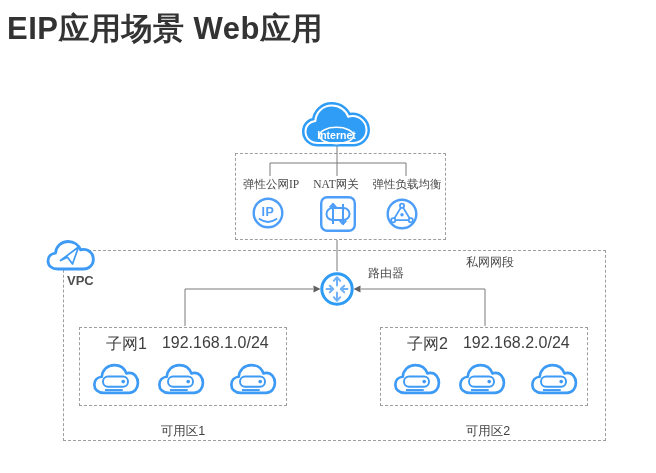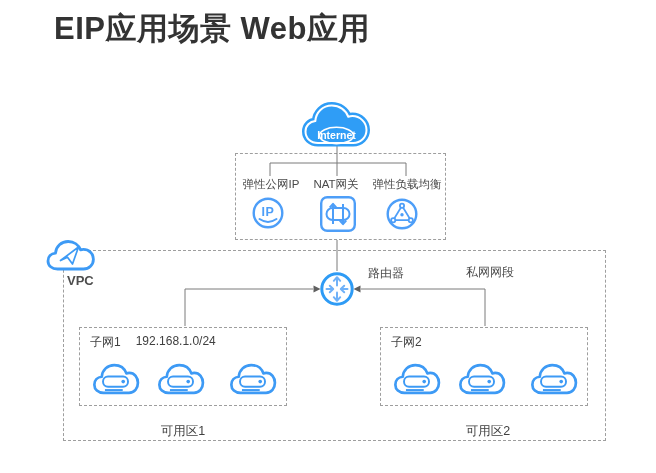--- a/index.html
+++ b/index.html
@@ -4,36 +4,35 @@
 <style>
   html,body{margin:0;padding:0;background:#fff;}
   .canvas{
     position:relative;width:656px;height:473px;background:#fff;overflow:hidden;
     font-family:"Liberation Sans","DejaVu Sans",sans-serif;
   }
   .title{
     position:absolute;left:7px;top:8px;
     font-size:31px;font-weight:700;color:#333;letter-spacing:0.5px;
     white-space:nowrap;
-    margin-left:47px;
   }
   .dashed-box{position:absolute;border:1px dashed #9e9e9e;box-sizing:border-box;background:transparent;}
   .services-box{left:235px;top:153px;width:211px;height:87px;}
   .vpc-box{left:63px;top:250px;width:543px;height:191px;}
   .subnet-box{width:208px;height:79px;}
   .subnet1-box{left:79px;top:327px;}
   .subnet2-box{left:380px;top:327px;}
   .svg-icon{position:absolute;display:block;}
   .overlay{position:absolute;left:0;top:0;pointer-events:none;}
   .lbl{position:absolute;color:#4d4d4d;white-space:nowrap;}
-  .svc-lbl{font-size:11.5px;transform:translateX(-50%);color:#4a4a4a;}
+  .svc-lbl{font-size:11.5px;transform:translateX(-50%);color:#4a4a4a;font-family:Liberation Serif, serif;}
   .vpc-lbl{left:67px;top:273px;font-size:13px;font-weight:bold;}
-  .seg-row{left:466px;top:254px;display:flex;gap:12px;font-size:12px;margin-top:10px;}
+  .seg-row{left:466px;top:254px;display:flex;gap:12px;font-size:12px;}
   .router-lbl{left:368px;top:265px;font-size:12px;}
-  .subnet-head{position:absolute;left:10px;top:6px;display:flex;gap:15px;font-size:12px;color:#404040;white-space:nowrap;}
+  .subnet-head{position:absolute;left:26px;top:6px;display:flex;gap:15px;font-size:16px;color:#404040;white-space:nowrap;}
   .az-lbl{font-size:12.5px;color:#404040;transform:translateX(-50%);top:410px;margin-top:13px;}
   .srv{position:absolute;top:28px;}
 </style>
 </head>
 <body>
 
 <div class="canvas">
 
   <div class="title">EIP应用场景 Web应用</div>
 
@@ -59,20 +58,21 @@
     <svg class="srv" style="left:148px" width="50" height="45" viewBox="0 0 52 46">
       <path d="M13 38 C 7.3 38 3.5 34.4 3.5 29.4 C 3.5 24.9 6.6 21.6 11.2 21.2 C 11.7 14.2 17.1 9 24.2 9 C 30.2 9 35 12.5 36.8 17.7 C 37.7 17.4 38.8 17.2 39.7 17.2 C 45.3 17.2 48.8 21.8 48.8 27.5 C 48.8 33.3 45.2 38 39.5 38 Z" fill="#fff" stroke="#3D9AF5" stroke-width="2.8" stroke-linejoin="round"></path>
       <rect x="12.5" y="21" width="26" height="10.5" rx="5.2" fill="#fff" stroke="#3D9AF5" stroke-width="2"></rect>
       <circle cx="33.5" cy="26.2" r="1.9" fill="#3D9AF5"></circle>
       <line x1="14.5" y1="35" x2="33" y2="35" stroke="#3D9AF5" stroke-width="2"></line>
     </svg>
   </div>
   <div class="dashed-box subnet-box subnet2-box">
     <div class="subnet-head">
       <span>子网2</span>
+      <span>192.168.2.0/24</span>
     </div>
     <svg class="srv" style="left:11px" width="50" height="45" viewBox="0 0 52 46">
       <path d="M13 38 C 7.3 38 3.5 34.4 3.5 29.4 C 3.5 24.9 6.6 21.6 11.2 21.2 C 11.7 14.2 17.1 9 24.2 9 C 30.2 9 35 12.5 36.8 17.7 C 37.7 17.4 38.8 17.2 39.7 17.2 C 45.3 17.2 48.8 21.8 48.8 27.5 C 48.8 33.3 45.2 38 39.5 38 Z" fill="#fff" stroke="#3D9AF5" stroke-width="2.8" stroke-linejoin="round"></path>
       <rect x="12.5" y="21" width="26" height="10.5" rx="5.2" fill="#fff" stroke="#3D9AF5" stroke-width="2"></rect>
       <circle cx="33.5" cy="26.2" r="1.9" fill="#3D9AF5"></circle>
       <line x1="14.5" y1="35" x2="33" y2="35" stroke="#3D9AF5" stroke-width="2"></line>
     </svg>
     <svg class="srv" style="left:76px" width="50" height="45" viewBox="0 0 52 46">
       <path d="M13 38 C 7.3 38 3.5 34.4 3.5 29.4 C 3.5 24.9 6.6 21.6 11.2 21.2 C 11.7 14.2 17.1 9 24.2 9 C 30.2 9 35 12.5 36.8 17.7 C 37.7 17.4 38.8 17.2 39.7 17.2 C 45.3 17.2 48.8 21.8 48.8 27.5 C 48.8 33.3 45.2 38 39.5 38 Z" fill="#fff" stroke="#3D9AF5" stroke-width="2.8" stroke-linejoin="round"></path>
       <rect x="12.5" y="21" width="26" height="10.5" rx="5.2" fill="#fff" stroke="#3D9AF5" stroke-width="2"></rect>

